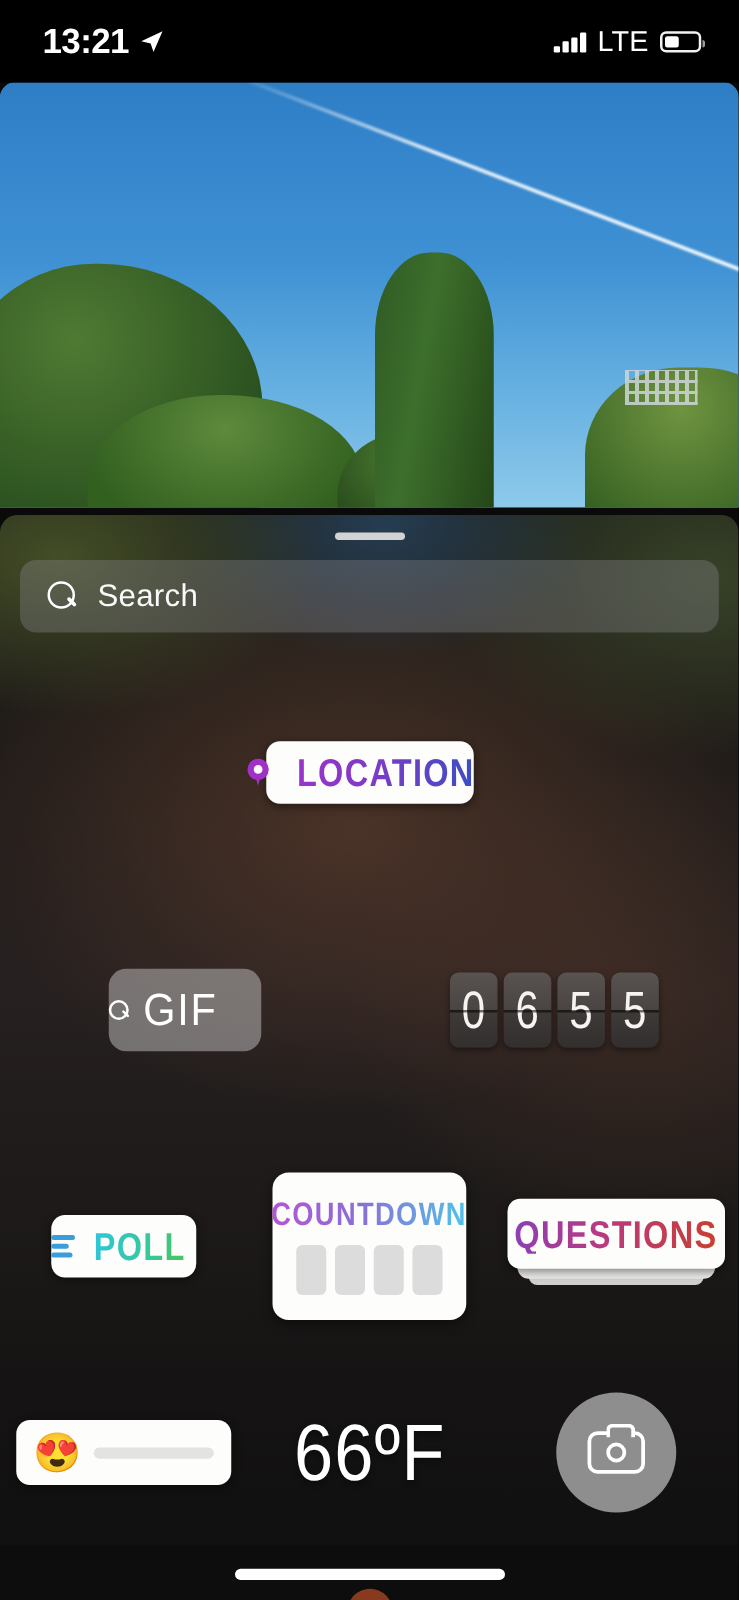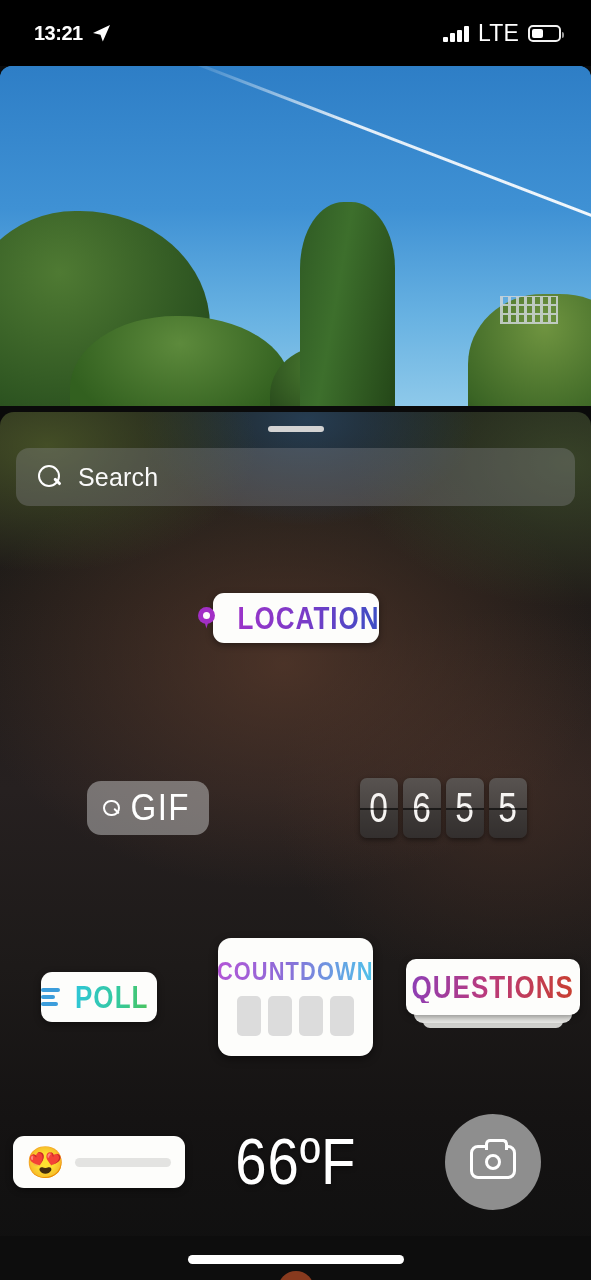--- a/index.html
+++ b/index.html
@@ -9,21 +9,21 @@
   }
   #screen { position:relative; width:591px; height:1280px; background:#0a0a0a; overflow:hidden; }
 
   
   .statusbar {
     position:absolute; top:0; left:0; width:591px; height:66px;
     display:flex; align-items:center; justify-content:space-between;
     padding:0 30px 0 34px; color:#fff; z-index:40; background:#000;
   }
   .sb-left { display:flex; align-items:center; gap:7px; }
-  .sb-time { font-size:20px; font-weight:600; letter-spacing:-0.5px; }
+  .sb-time { font-size:28px; font-weight:600; letter-spacing:-0.5px; }
   .sb-right { display:flex; align-items:center; gap:9px; }
   .sig { display:flex; align-items:flex-end; gap:2.5px; height:17px; }
   .sig i { display:block; width:4.5px; background:#fff; border-radius:1px; }
   .sig i:nth-child(1){ height:5px; } .sig i:nth-child(2){ height:8.5px; }
   .sig i:nth-child(3){ height:12px; } .sig i:nth-child(4){ height:16px; }
   .lte { font-size:23px; font-weight:500; letter-spacing:0.2px; }
   .batt { position:relative; width:33px; height:17px; border:2px solid rgba(255,255,255,.95);
           border-radius:5px; padding:2px; }
   .batt::after { content:""; position:absolute; right:-5px; top:5px; width:2.5px; height:6px;
           background:rgba(255,255,255,.6); border-radius:0 2px 2px 0; }
@@ -106,22 +106,22 @@
                 background:#a22fc6; clip-path:polygon(50% 100%,0 0,100% 0); }
   .pin i { position:absolute; top:5px; left:5px; width:7px; height:7px; border-radius:50%; background:#fdfdfb; z-index:2; }
 
   .s-mention { width:165px; height:52px; padding:0 12px; }
   .s-mention .stk-text { font-size:33px; background-image:linear-gradient(95deg,#c0826a 0%,#dba45e 40%,#e8e07a 100%); }
 
   .s-hashtag { width:155px; height:50px; padding:0 12px; }
   .s-hashtag .stk-text { font-size:32px; background-image:linear-gradient(95deg,#e8834a 0%,#df6d63 50%,#d9457c 100%); }
 
   
-  .s-gif { width:122px; height:54px; border-radius:14px; background:rgba(190,190,190,.52);
-           display:flex; align-items:center; justify-content:center; gap:8px; }
+  .s-gif { width:122px; height:66px; border-radius:14px; background:rgba(190,190,190,.52);
+           display:flex; align-items:center; gap:8px; }
   .mag-sm { width:17px; height:17px; position:relative; flex:none; }
   .mag-sm::before { content:""; position:absolute; left:0; top:0; width:12.5px; height:12.5px;
                     border:2px solid #fff; border-radius:50%; }
   .mag-sm::after { content:""; position:absolute; left:10px; top:10px; width:7px; height:2px;
                    background:#fff; border-radius:2px; transform:rotate(45deg); }
   .gif-label { font-family:"Liberation Sans Narrow","Liberation Sans",sans-serif; color:#fff;
                font-size:36px; font-weight:400; letter-spacing:1.5px; transform:scaleX(.92); }
 
   .s-music { width:141px; height:51px; padding:0 10px; gap:8px; }
   .eq { display:flex; align-items:center; gap:3px; height:25px; flex:none; }

